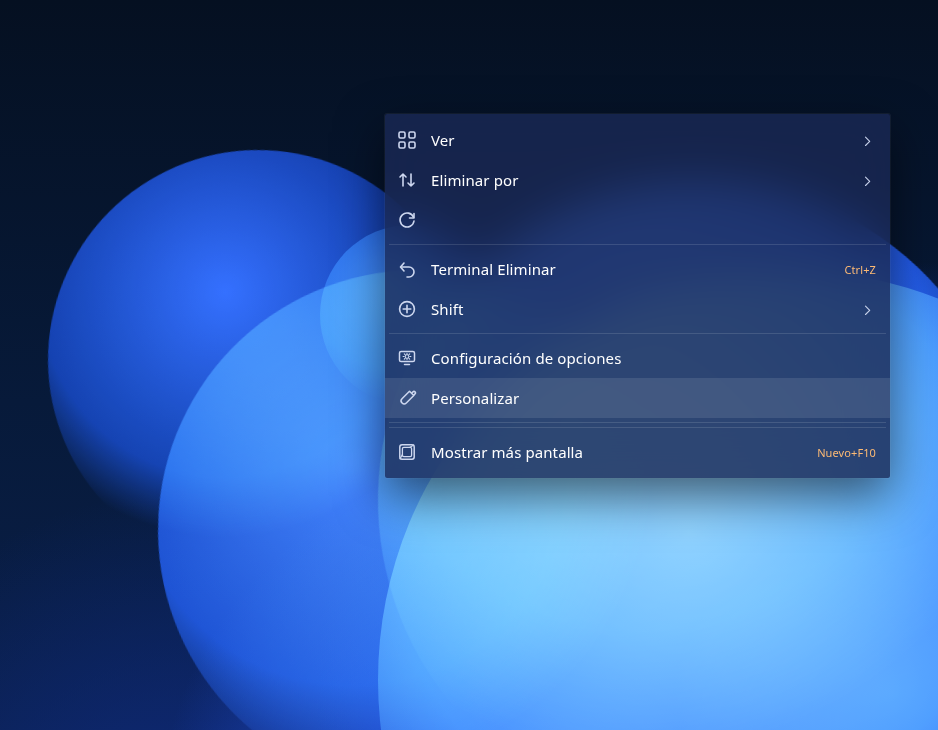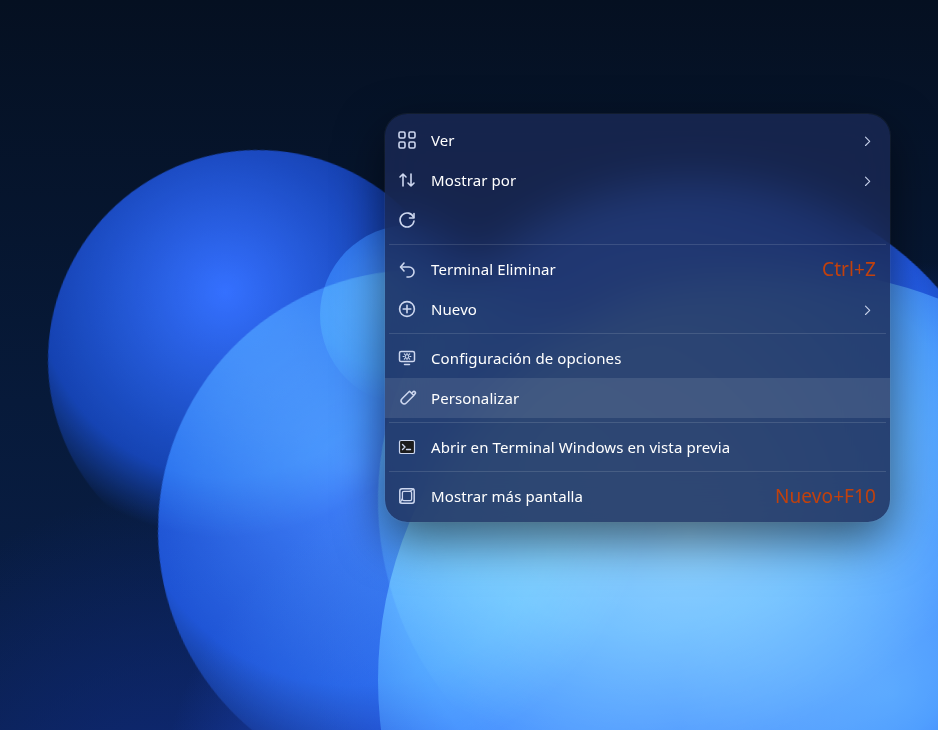--- a/index.html
+++ b/index.html
@@ -24,34 +24,34 @@
       background:radial-gradient(circle at 40% 35%,#3f78ff 0%,#153bc0 48%,rgba(0,0,0,0) 66%);
       transform:rotate(-12deg)}
   .p4{width:420px;height:420px;right:470px;bottom:160px;
       background:radial-gradient(circle at 40% 35%,#2f62ff 0%,#0e2e9c 50%,rgba(0,0,0,0) 66%);
       transform:rotate(8deg)}
   .p5{width:180px;height:180px;left:320px;top:225px;
       background:radial-gradient(circle at 40% 35%,#2f62ff 0%,#0e2e9c 50%,rgba(0,0,0,0) 70%)}
 
   
   .context-menu{position:absolute;left:385px;top:114px;width:505px;
-    border-radius:22px;padding:6px 0;
+    border-radius:2px;padding:6px 0;
     background:rgba(26,40,84,.82);
     -webkit-backdrop-filter:blur(22px);backdrop-filter:blur(22px);
     box-shadow:0 18px 48px rgba(0,0,0,.55),0 0 0 1px rgba(255,255,255,.06);
     color:#ffffff;}
   .menu-item{display:flex;align-items:center;height:40px;
     padding:0 14px 0 12px;gap:14px;font-size:15px;letter-spacing:.1px;
     cursor:default;user-select:none;}
   .menu-item .icon{width:20px;height:20px;flex:0 0 20px;display:flex;
     align-items:center;justify-content:center;color:#cdd7ef}
   .menu-item .icon svg{display:block}
   .menu-item .label{flex:1 1 auto;white-space:nowrap;overflow:hidden;
     text-overflow:ellipsis}
-  .menu-item .accel{color:#c2410c;font-size:19px}
+  .menu-item .accel{color:#fdba74;font-size:11px}
   .menu-item .chevron{width:14px;height:14px;flex:0 0 14px;color:#c7d1ea}
   .menu-item.hover{background:rgba(255,255,255,.10)}
   .menu-sep{height:1px;margin:4px 4px;background:rgba(255,255,255,.12)}
   .accent{color:#5aa8ff}
   .accent-stroke svg *{stroke:#5aa8ff}
 </style>
 </head>
 <body>
 
 <div class="wallpaper">
@@ -73,21 +73,21 @@
       <span class="chevron"><svg width="14" height="14" viewBox="0 0 20 20">
           <use href="#chevron-right-icon"></use>
         </svg></span>
     </div>
     <div class="menu-item">
       <span class="icon">
         <svg width="20" height="20" viewBox="0 0 20 20">
           <use href="#sort-icon"></use>
         </svg>
       </span>
-      <span class="label">Mostrar por</span>
+      <span class="label">Eliminar por</span>
       <span class="chevron"><svg width="14" height="14" viewBox="0 0 20 20">
           <use href="#chevron-right-icon"></use>
         </svg></span>
     </div>
     <div class="menu-item">
       <span class="icon">
         <svg width="20" height="20" viewBox="0 0 20 20">
           <use href="#refresh-icon"></use>
         </svg>
       </span>
@@ -101,21 +101,21 @@
       </span>
       <span class="label">Terminal Eliminar</span>
       <span class="accel">Ctrl+Z</span>
     </div>
     <div class="menu-item">
       <span class="icon accent accent-stroke">
         <svg width="20" height="20" viewBox="0 0 20 20">
           <use href="#plus-circle-icon"></use>
         </svg>
       </span>
-      <span class="label">Nuevo</span>
+      <span class="label">Shift</span>
       <span class="chevron"><svg width="14" height="14" viewBox="0 0 20 20">
           <use href="#chevron-right-icon"></use>
         </svg></span>
     </div>
     <div class="menu-sep"></div>
     <div class="menu-item">
       <span class="icon accent accent-stroke">
         <svg width="20" height="20" viewBox="0 0 20 20">
           <use href="#display-settings-icon"></use>
         </svg>
@@ -124,28 +124,20 @@
     </div>
     <div class="menu-item hover">
       <span class="icon accent accent-stroke">
         <svg width="20" height="20" viewBox="0 0 20 20">
           <use href="#paintbrush-icon"></use>
         </svg>
       </span>
       <span class="label">Personalizar</span>
     </div>
     <div class="menu-sep"></div>
-    <div class="menu-item">
-      <span class="icon">
-        <svg width="20" height="20" viewBox="0 0 20 20">
-          <use href="#terminal-icon"></use>
-        </svg>
-      </span>
-      <span class="label">Abrir en Terminal Windows en vista previa</span>
-    </div>
     <div class="menu-sep"></div>
     <div class="menu-item">
       <span class="icon">
         <svg width="20" height="20" viewBox="0 0 20 20">
           <use href="#more-options-icon"></use>
         </svg>
       </span>
       <span class="label">Mostrar más pantalla</span>
       <span class="accel">Nuevo+F10</span>
     </div>

